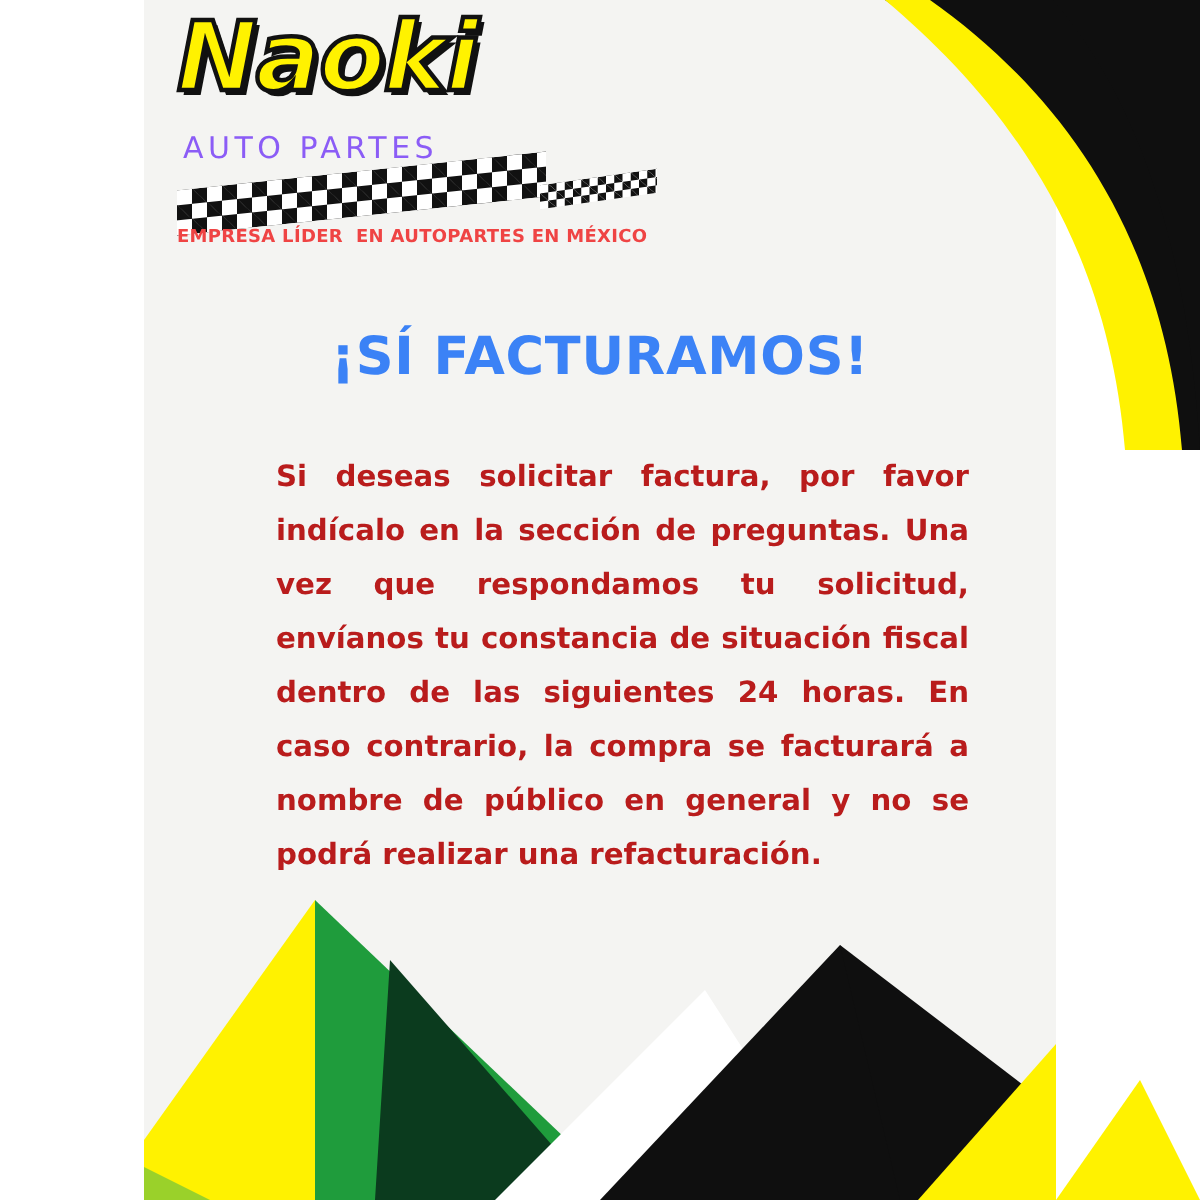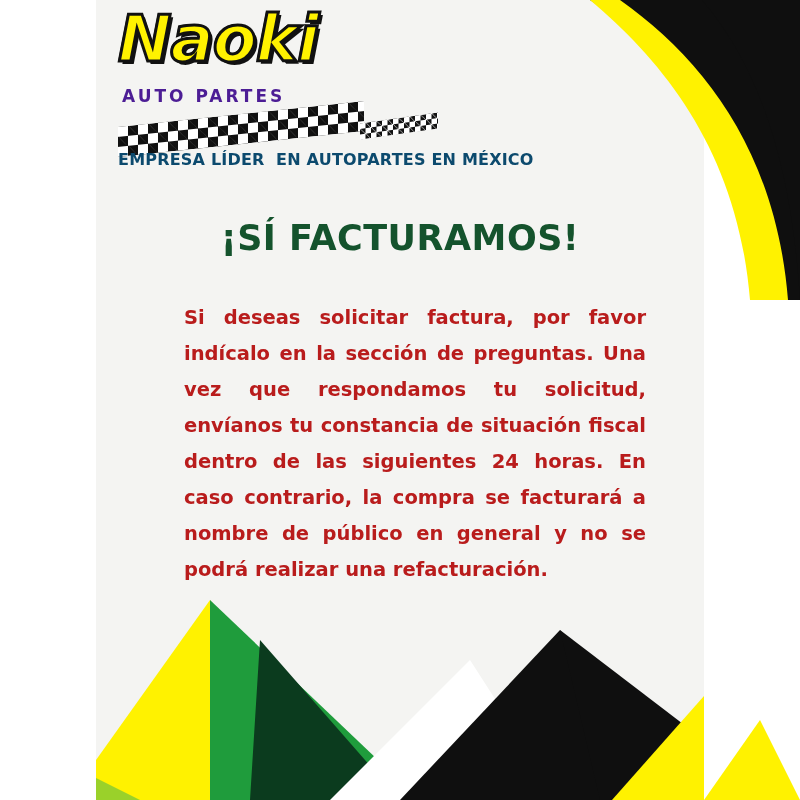--- a/index.html
+++ b/index.html
@@ -75,24 +75,24 @@
     -webkit-text-stroke: 3px #111111;
     text-shadow:
       3px 3px 0 #111111,
       -1px -1px 0 #111111;
   }
   #brand-sub {
     position: absolute;
     left: 26px;
     top: 86px;
     font-family: "DejaVu Sans", sans-serif;
-    font-size: 17px;
-    font-weight: bold;
+    font-size: 20px;
+    font-weight: normal;
     letter-spacing: 3px;
-    color: #4c1d95;
+    color: #8b5cf6;
   }
   #checker {
     position: absolute;
     left: 22px;
     top: 114px;
     width: 246px;
     height: 30px;
     transform: skewY(-6deg);
     background-image:
       linear-gradient(45deg, #111 25%, transparent 25%, transparent 75%, #111 75%),
@@ -113,34 +113,34 @@
       linear-gradient(45deg, #111 25%, transparent 25%, transparent 75%, #111 75%);
     background-size: 11px 11px;
     background-position: 0 0, 5.5px 5.5px;
     background-color: #ffffff;
   }
   #tagline {
     position: absolute;
     left: 22px;
     top: 150px;
     font-family: "DejaVu Sans", sans-serif;
-    font-size: 16px;
+    font-size: 12px;
     font-weight: bold;
     letter-spacing: 0.2px;
-    color: #0c4a6e;
+    color: #ef4444;
     white-space: pre;
   }
   
   #headline {
     margin-top: 40px;
     text-align: center;
     font-family: "DejaVu Sans", sans-serif;
     font-size: 35px;
     font-weight: bold;
-    color: #14532d;
+    color: #3b82f6;
     letter-spacing: 0.5px;
   }
   
   #body-text {
     margin: 42px 58px 0 88px;
     font-family: "DejaVu Sans", sans-serif;
     font-size: 19.5px;
     font-weight: bold;
     line-height: 36px;
     color: #b91c1c;

